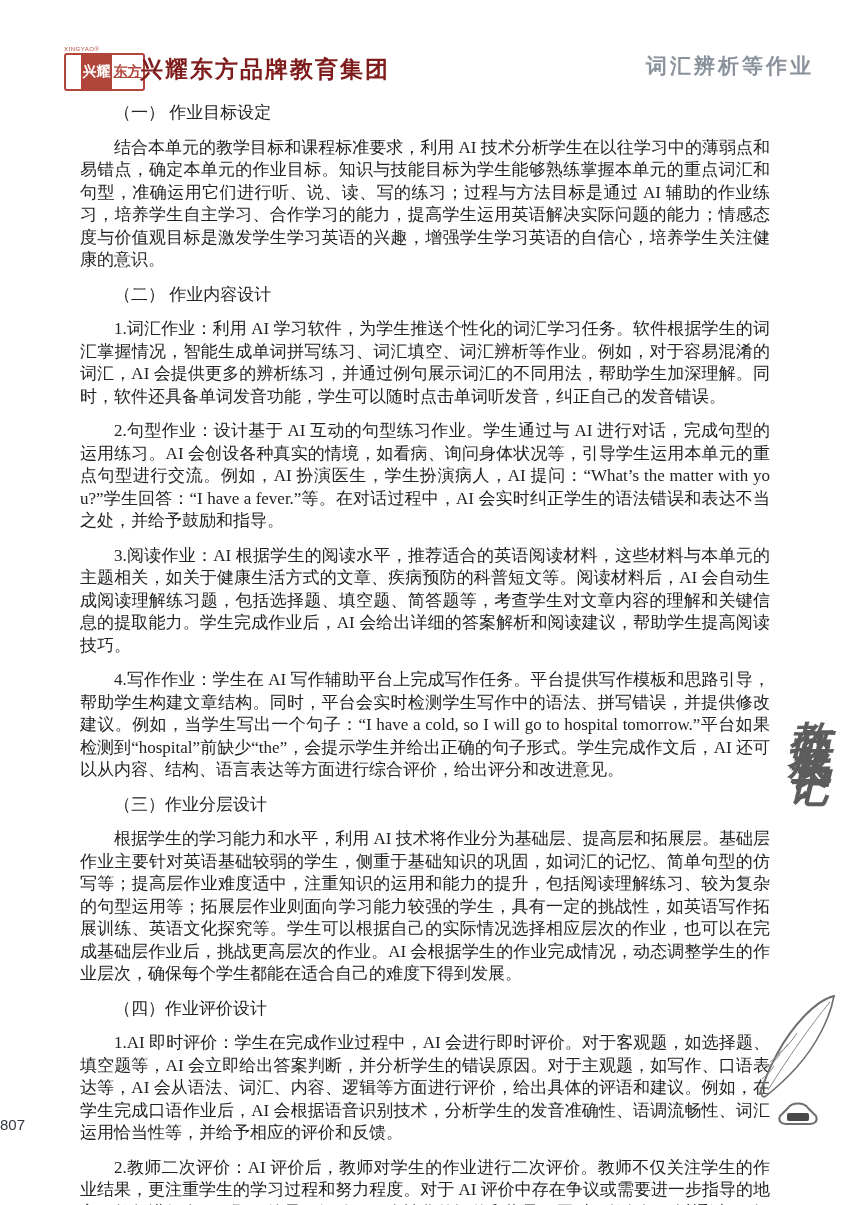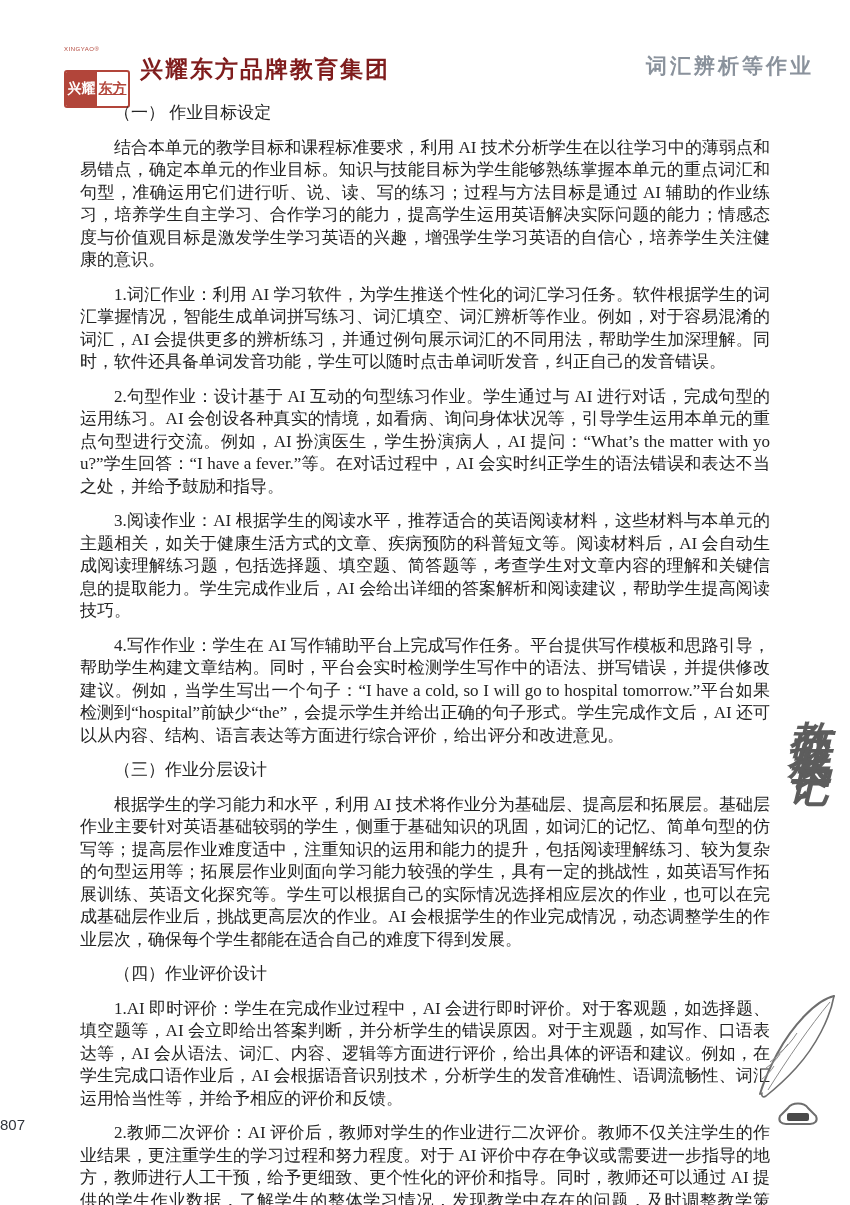--- a/index.html
+++ b/index.html
@@ -15,23 +15,23 @@
   .logo{
     position:absolute;left:0;top:2px;width:70px;height:48px;
   }
   .logo .small-row{
     font-size:6px;color:#b2453a;letter-spacing:.5px;
     line-height:7px;white-space:nowrap;
     font-family:"Liberation Sans",sans-serif;
   }
   .logo .reg{font-size:6px;vertical-align:top;color:#b2453a;}
   .stamp{
-    width:62px;height:34px;margin-top:17px;
+    width:62px;height:34px;margin-top:0;
     border:2px solid #b2453a;border-radius:3px;
-    display:flex;align-items:stretch;overflow:hidden;background:#fff;
+    display:flex;align-items:stretch;overflow:hidden;background:#fff;padding-left:15px;
   }
   .stamp .cell-a{
     flex:1;color:#b2453a;font-weight:bold;font-size:14px;
     display:flex;align-items:center;justify-content:center;text-decoration:underline;
   }
   .stamp .cell-b{
     flex:1;background:#b2453a;color:#ffffff;font-weight:bold;font-size:14px;
     display:flex;align-items:center;justify-content:center;
   }
   .brand{
@@ -84,20 +84,21 @@
         <div class="cell-a">东方</div>
       </div>
     </div>
     <div class="brand">兴耀东方品牌教育集团</div>
     <div class="school">词汇辨析等作业</div>
   </div>
 
   <div class="content">
       <p>（一） 作业目标设定</p>
       <p>结合本单元的教学目标和课程标准要求，利用 AI 技术分析学生在以往学习中的薄弱点和易错点，确定本单元的作业目标。知识与技能目标为学生能够熟练掌握本单元的重点词汇和句型，准确运用它们进行听、说、读、写的练习；过程与方法目标是通过 AI 辅助的作业练习，培养学生自主学习、合作学习的能力，提高学生运用英语解决实际问题的能力；情感态度与价值观目标是激发学生学习英语的兴趣，增强学生学习英语的自信心，培养学生关注健康的意识。</p>
+      <p>（二） 作业内容设计</p>
       <p>1.词汇作业：利用 AI 学习软件，为学生推送个性化的词汇学习任务。软件根据学生的词汇掌握情况，智能生成单词拼写练习、词汇填空、词汇辨析等作业。例如，对于容易混淆的词汇，AI 会提供更多的辨析练习，并通过例句展示词汇的不同用法，帮助学生加深理解。同时，软件还具备单词发音功能，学生可以随时点击单词听发音，纠正自己的发音错误。</p>
       <p>2.句型作业：设计基于 AI 互动的句型练习作业。学生通过与 AI 进行对话，完成句型的运用练习。AI 会创设各种真实的情境，如看病、询问身体状况等，引导学生运用本单元的重点句型进行交流。例如，AI 扮演医生，学生扮演病人，AI 提问：“What’s the matter with you?”学生回答：“I have a fever.”等。在对话过程中，AI 会实时纠正学生的语法错误和表达不当之处，并给予鼓励和指导。</p>
       <p>3.阅读作业：AI 根据学生的阅读水平，推荐适合的英语阅读材料，这些材料与本单元的主题相关，如关于健康生活方式的文章、疾病预防的科普短文等。阅读材料后，AI 会自动生成阅读理解练习题，包括选择题、填空题、简答题等，考查学生对文章内容的理解和关键信息的提取能力。学生完成作业后，AI 会给出详细的答案解析和阅读建议，帮助学生提高阅读技巧。</p>
       <p>4.写作作业：学生在 AI 写作辅助平台上完成写作任务。平台提供写作模板和思路引导，帮助学生构建文章结构。同时，平台会实时检测学生写作中的语法、拼写错误，并提供修改建议。例如，当学生写出一个句子：“I have a cold, so I will go to hospital tomorrow.”平台如果检测到“hospital”前缺少“the”，会提示学生并给出正确的句子形式。学生完成作文后，AI 还可以从内容、结构、语言表达等方面进行综合评价，给出评分和改进意见。</p>
       <p>（三）作业分层设计</p>
       <p>根据学生的学习能力和水平，利用 AI 技术将作业分为基础层、提高层和拓展层。基础层作业主要针对英语基础较弱的学生，侧重于基础知识的巩固，如词汇的记忆、简单句型的仿写等；提高层作业难度适中，注重知识的运用和能力的提升，包括阅读理解练习、较为复杂的句型运用等；拓展层作业则面向学习能力较强的学生，具有一定的挑战性，如英语写作拓展训练、英语文化探究等。学生可以根据自己的实际情况选择相应层次的作业，也可以在完成基础层作业后，挑战更高层次的作业。AI 会根据学生的作业完成情况，动态调整学生的作业层次，确保每个学生都能在适合自己的难度下得到发展。</p>
       <p>（四）作业评价设计</p>
       <p>1.AI 即时评价：学生在完成作业过程中，AI 会进行即时评价。对于客观题，如选择题、填空题等，AI 会立即给出答案判断，并分析学生的错误原因。对于主观题，如写作、口语表达等，AI 会从语法、词汇、内容、逻辑等方面进行评价，给出具体的评语和建议。例如，在学生完成口语作业后，AI 会根据语音识别技术，分析学生的发音准确性、语调流畅性、词汇运用恰当性等，并给予相应的评价和反馈。</p>
       <p>2.教师二次评价：AI 评价后，教师对学生的作业进行二次评价。教师不仅关注学生的作业结果，更注重学生的学习过程和努力程度。对于 AI 评价中存在争议或需要进一步指导的地方，教师进行人工干预，给予更细致、更个性化的评价和指导。同时，教师还可以通过 AI 提供的学生作业数据，了解学生的整体学习情况，发现教学中存在的问题，及时调整教学策略。</p>
     </div>

